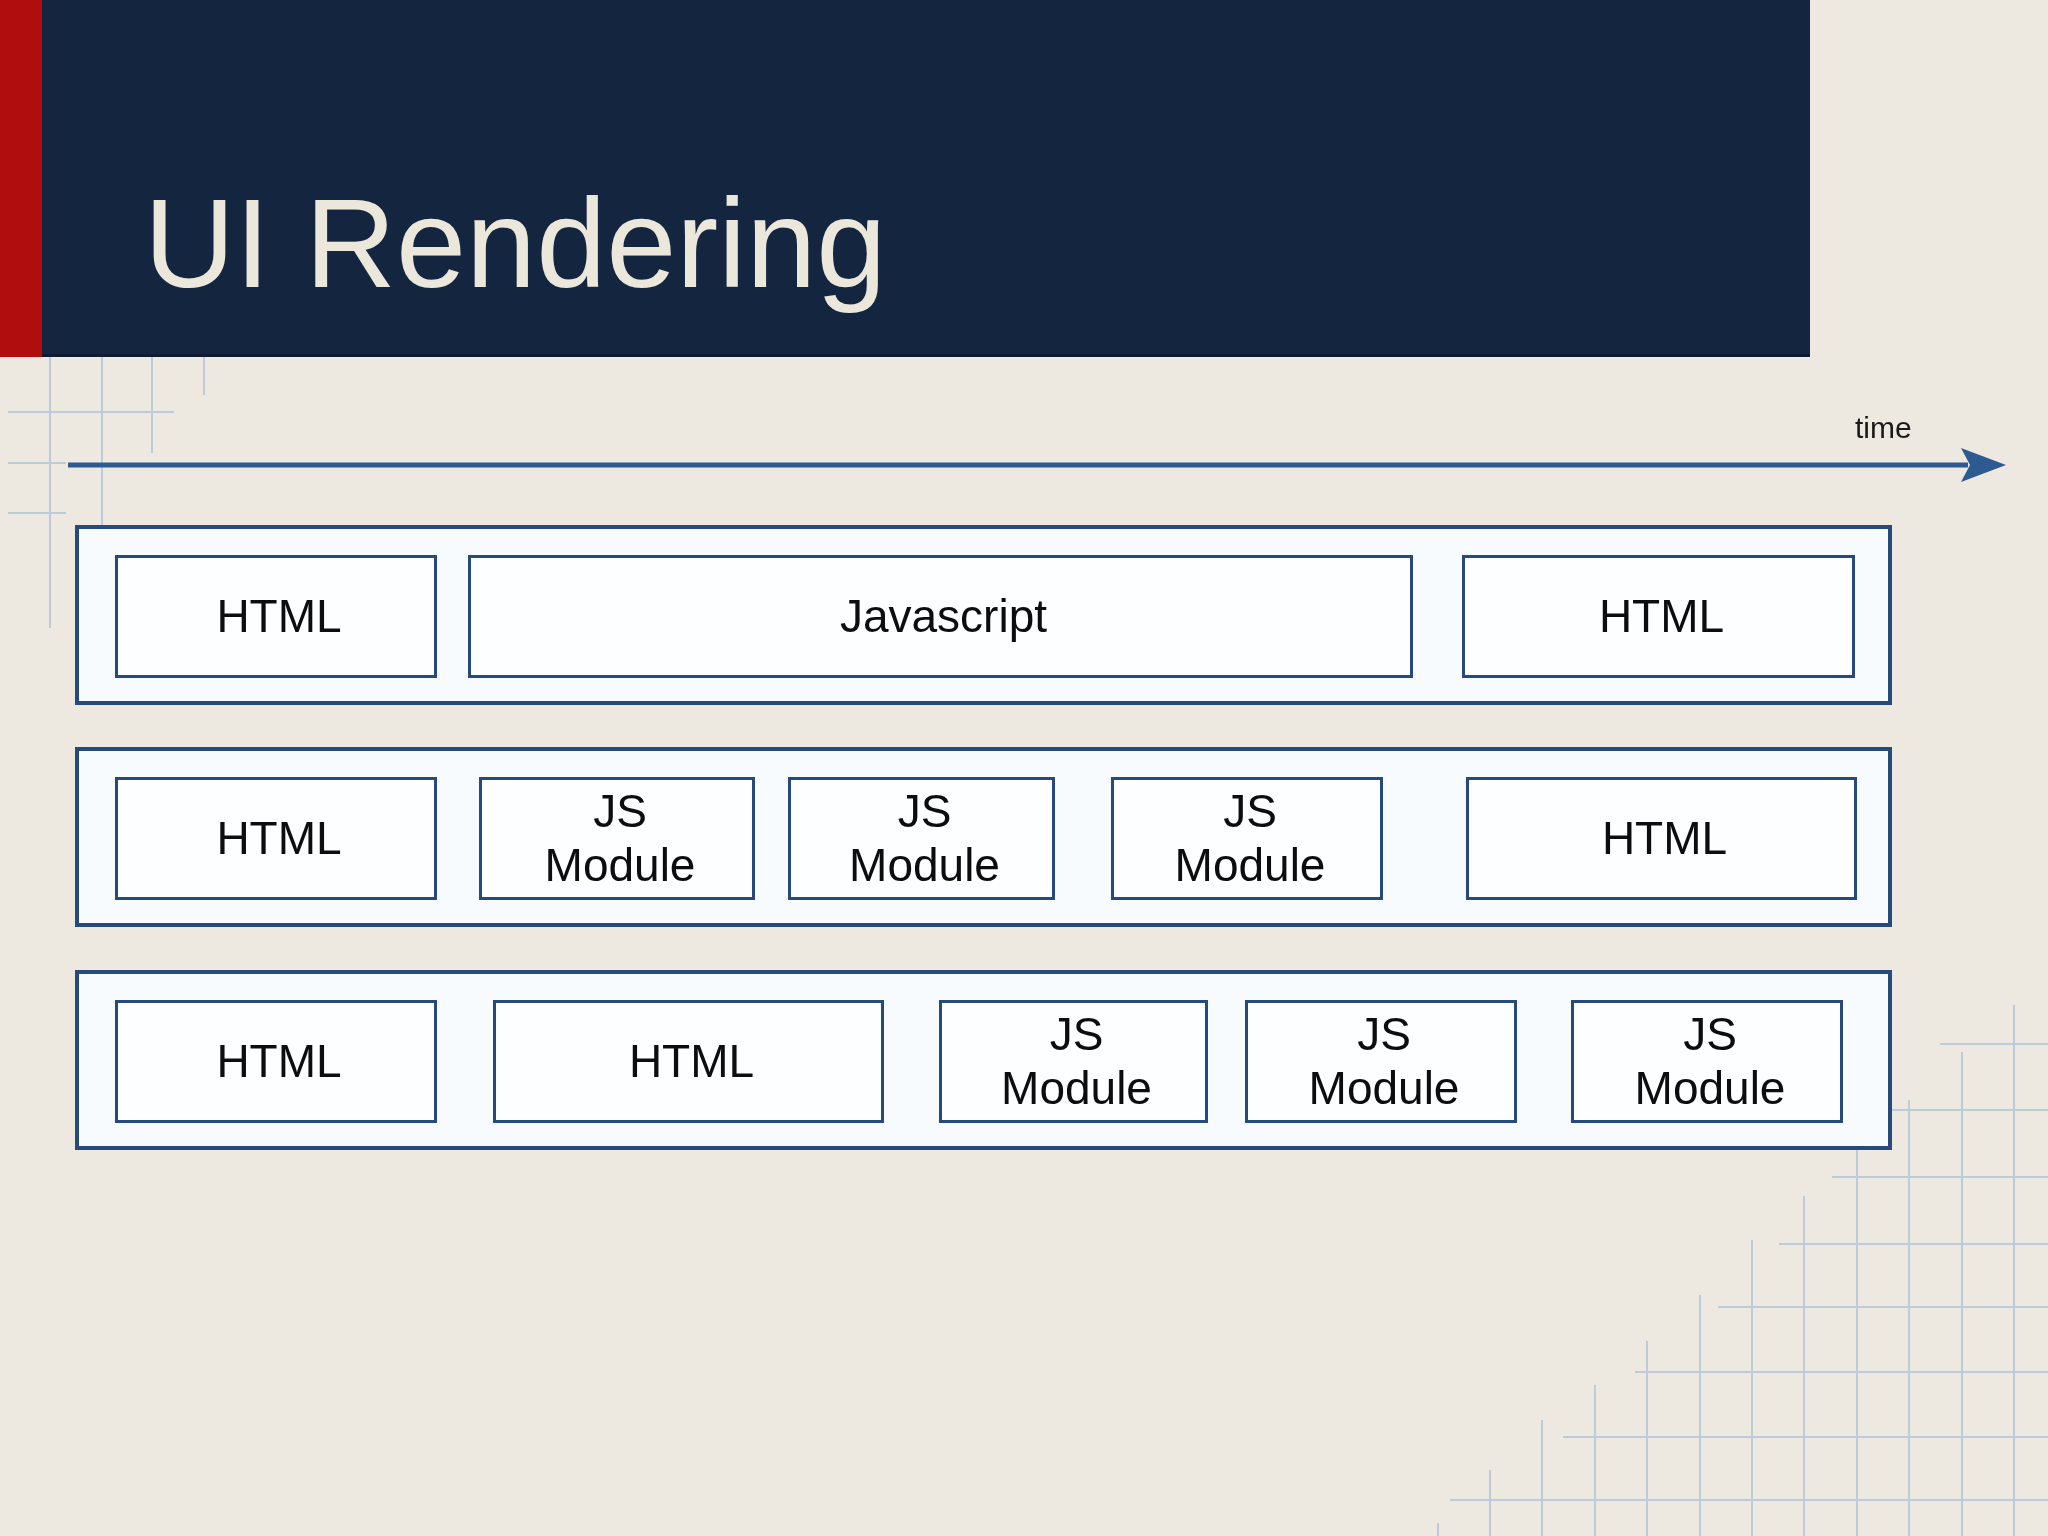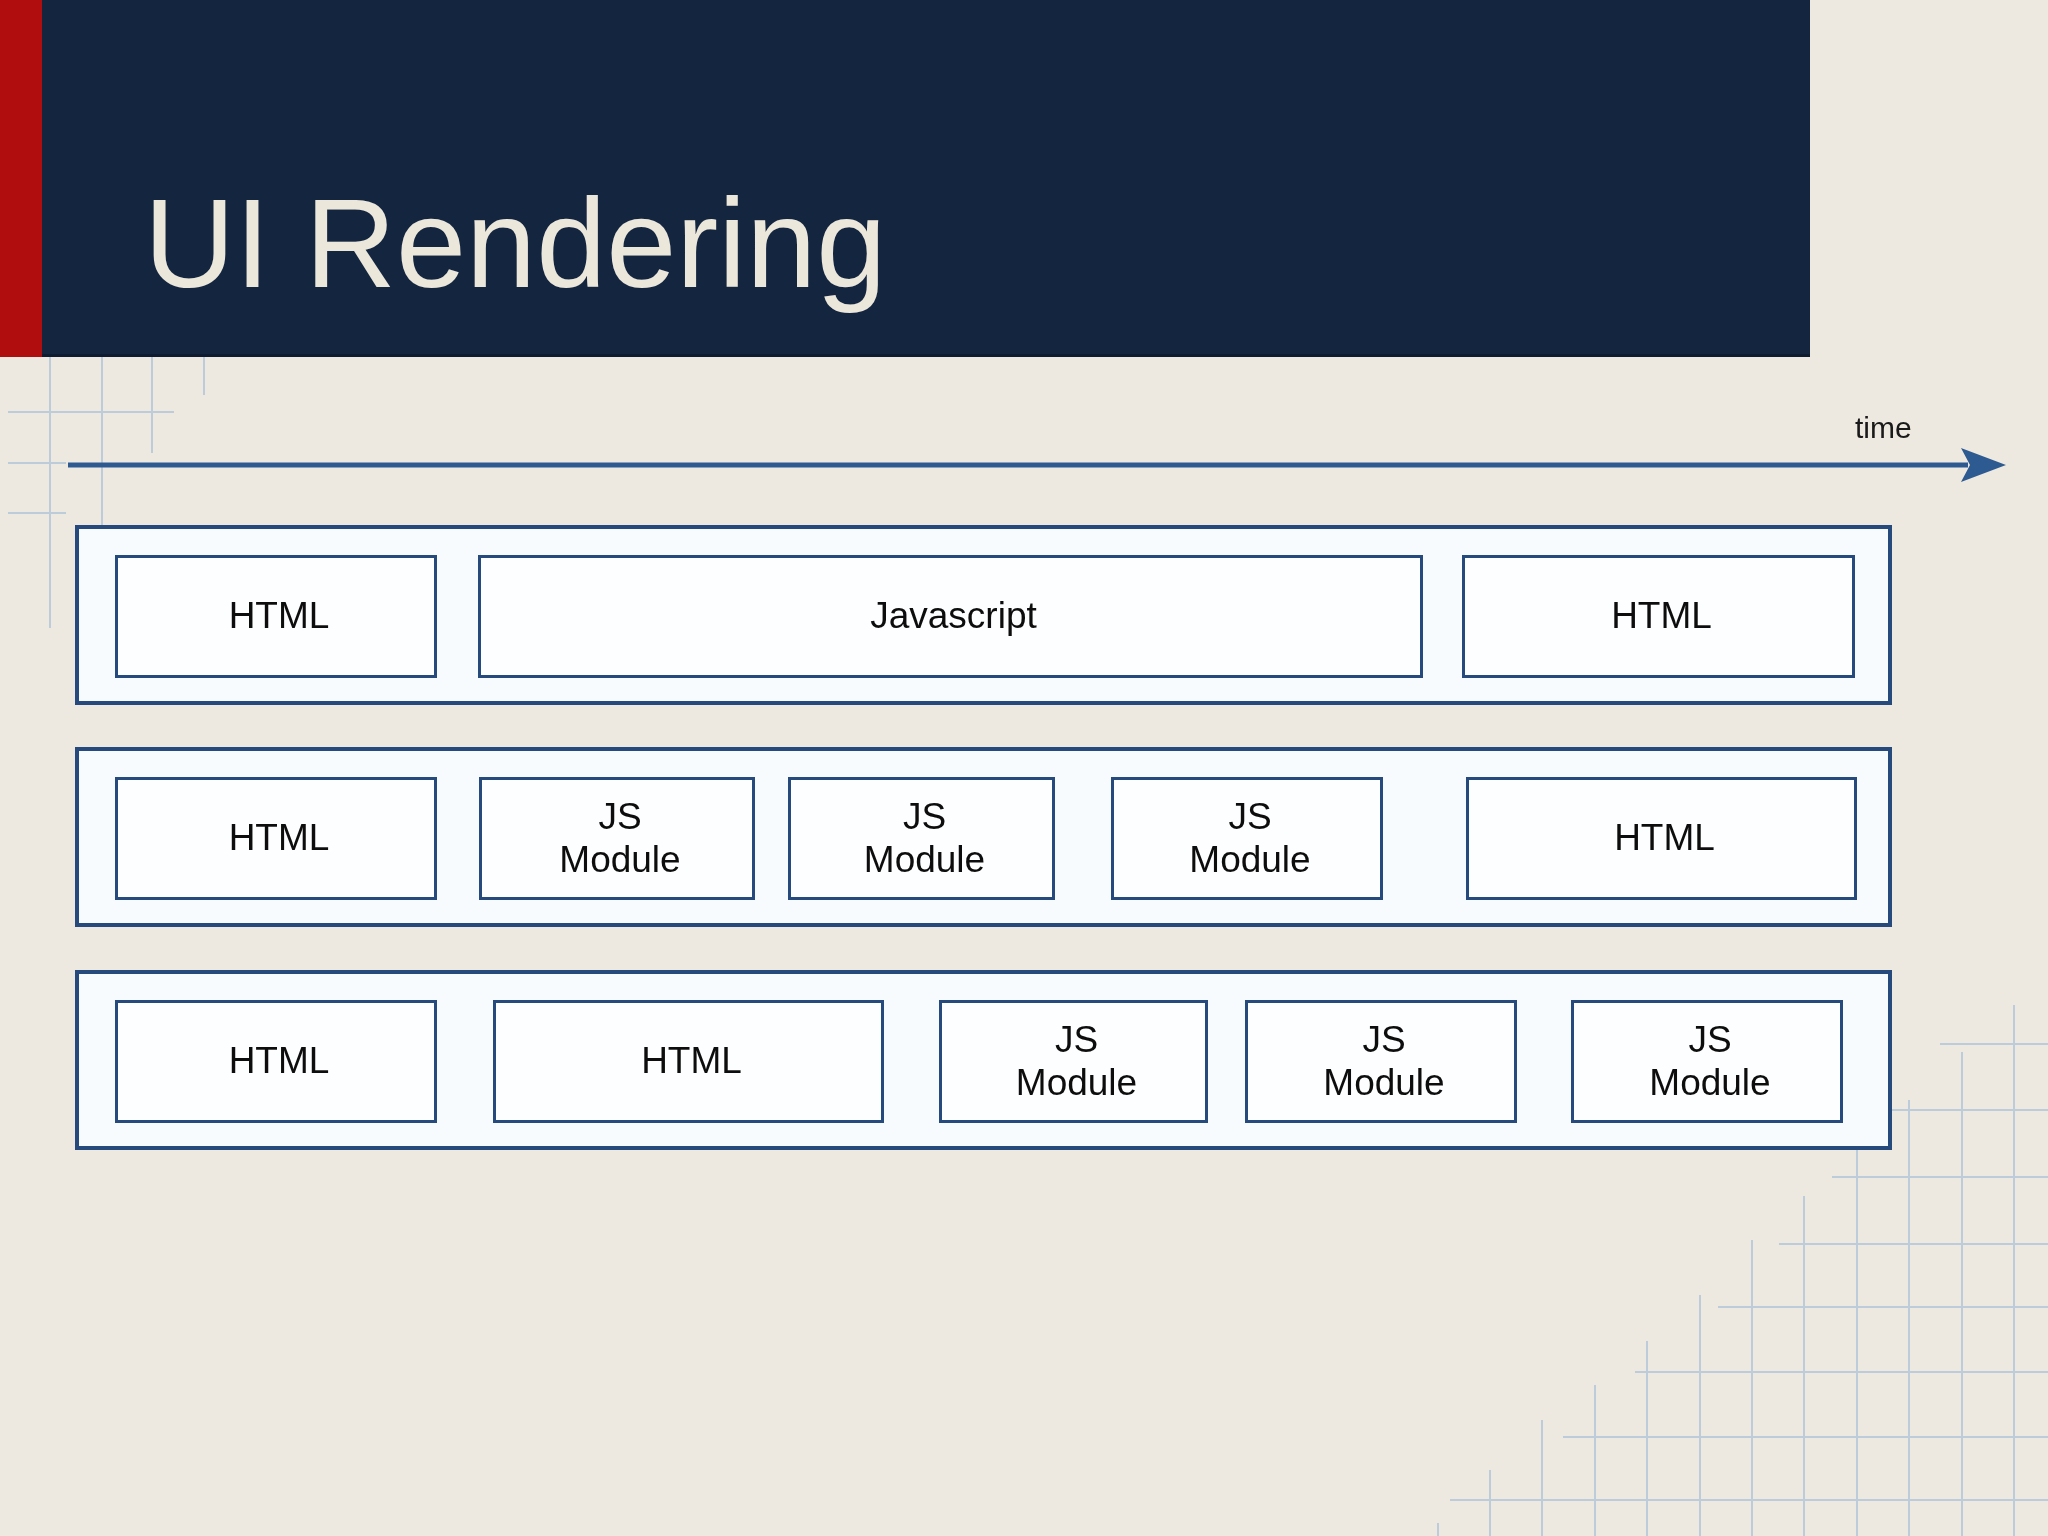--- a/index.html
+++ b/index.html
@@ -71,29 +71,29 @@
     position: absolute;
     top: 26px;
     height: 123px;
     background: #fdfeff;
     border: 3px solid #274a7c;
     box-sizing: border-box;
     display: flex;
     align-items: center;
     justify-content: center;
     text-align: center;
-    font-size: 37px;
+    font-size: 46px;
     line-height: 1.16;
     color: #0d0d0d;
     white-space: pre-line;
     padding-left: 6px;
   }
   
   .r1b1 { left: 36px;   width: 322px; }
-  .r1b2 { left: 399px;  width: 945px; text-align: center; }
+  .r1b2 { left: 389px;  width: 945px; text-align: center; }
   .r1b3 { left: 1383px; width: 393px; }
   
   .r2b1 { left: 36px;   width: 322px; }
   .r2b2 { left: 400px;  width: 276px; }
   .r2b3 { left: 709px;  width: 267px; }
   .r2b4 { left: 1032px; width: 272px; }
   .r2b5 { left: 1387px; width: 391px; }
   
   .r3b1 { left: 36px;   width: 322px; }
   .r3b2 { left: 414px;  width: 391px; }

